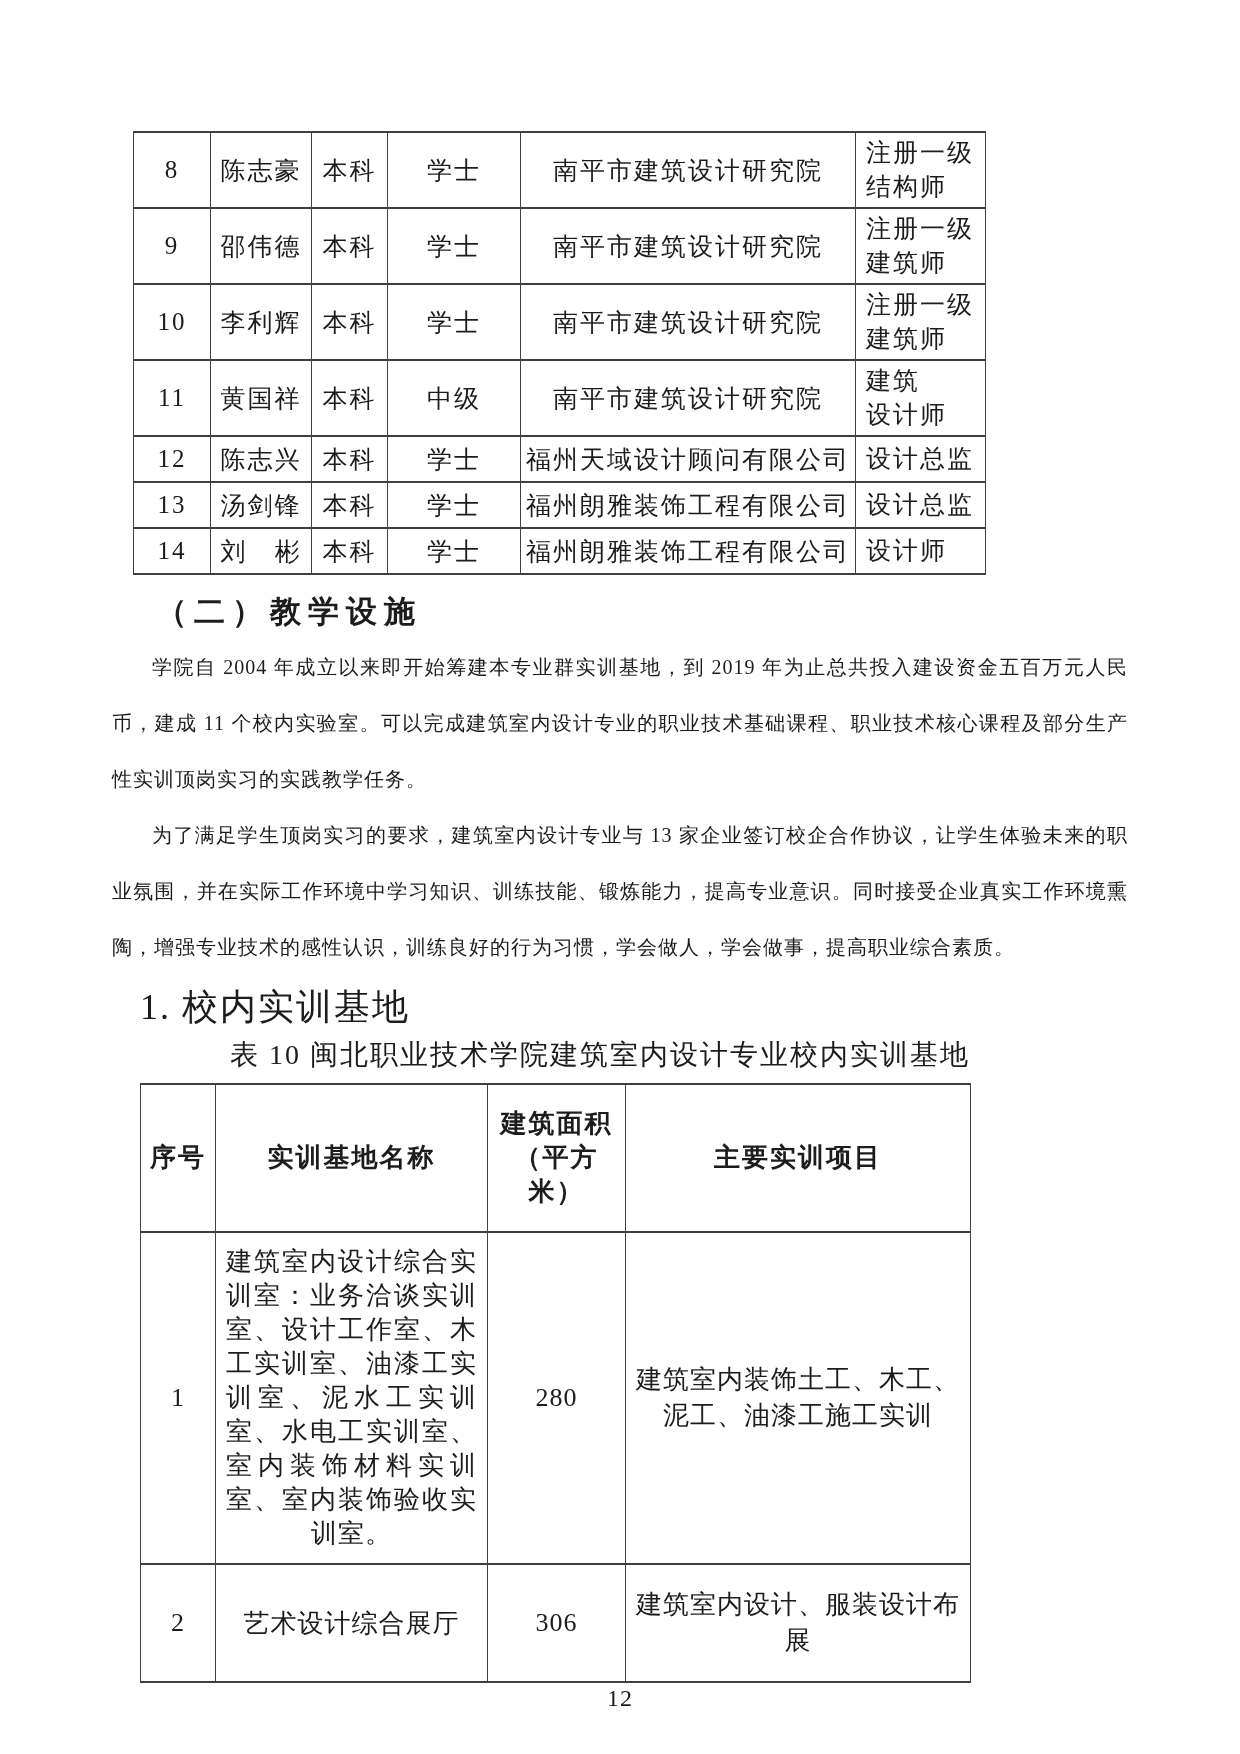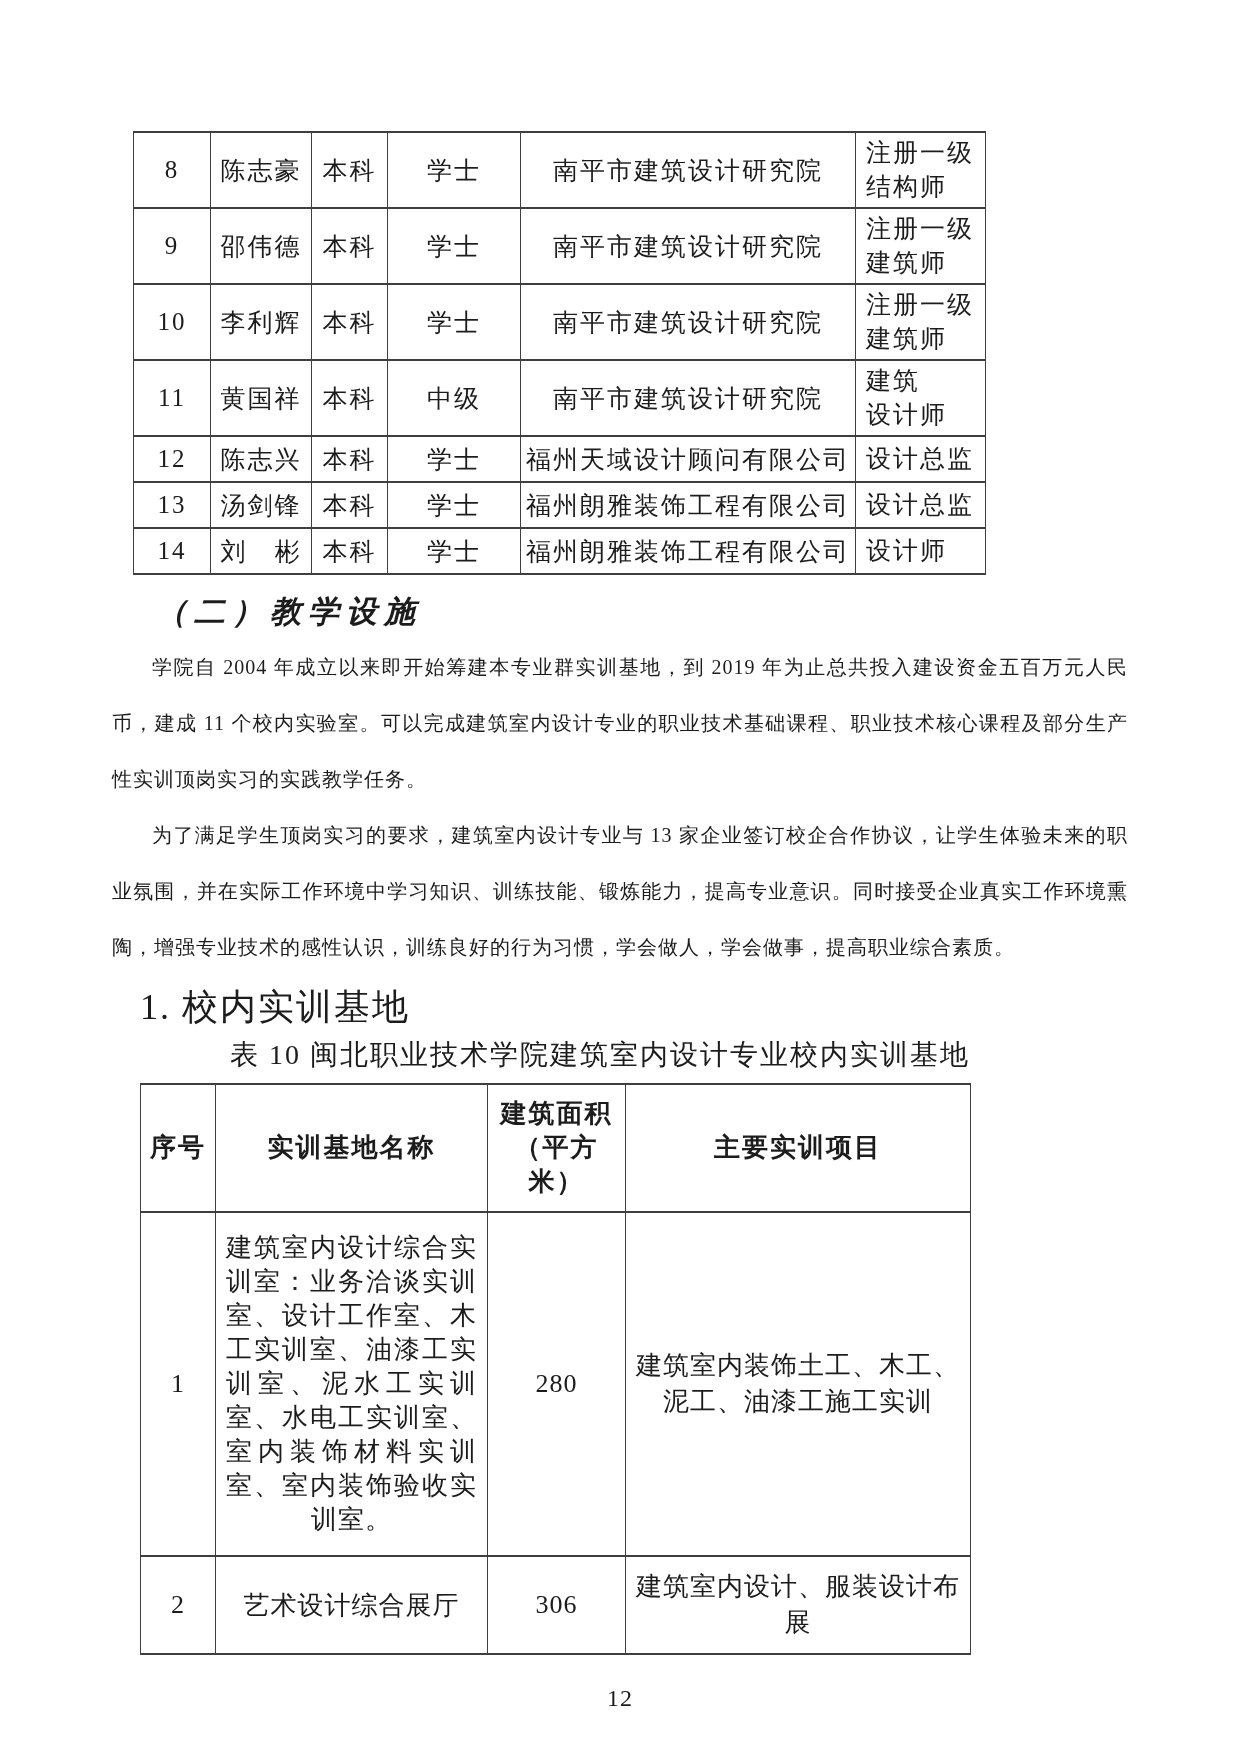--- a/index.html
+++ b/index.html
@@ -20,21 +20,21 @@
     padding:3px 5px;
   }
   .staff-table tr.row-tall td { height:72px; }
   .staff-table tr.row-short td { height:46px; }
   .staff-table td.cell-title {
     text-align:left; padding-left:10px; white-space:pre-line; line-height:34px;
   }
 
   
   .section-heading {
-    margin:16px 0 6px 156px; font-size:31px; font-weight:900; font-style:italic;
+    margin:16px 0 6px 156px; font-size:31px; font-weight:900; 
     letter-spacing:7px;
   }
   .body-para {
     margin:0 112px; font-size:20px; line-height:56px;
     text-align:justify; text-justify:inter-character; text-indent:2em;
     letter-spacing:1px;
   }
   .list-heading {
     margin:12px 0 0 140px; font-size:36px; letter-spacing:2px; line-height:40px;
   }
@@ -43,28 +43,28 @@
     line-height:40px;
   }
 
   
   .base-table {
     margin-left:140px; width:830px; border-collapse:collapse; table-layout:fixed;
   }
   .base-table th, .base-table td {
     border-top:2px solid #3f3f3f; border-bottom:2px solid #3f3f3f;
     border-left:1px solid #3f3f3f; border-right:1px solid #3f3f3f;
-    font-size:26px; vertical-align:middle; padding:12px 8px; text-align:center;
+    font-size:26px; vertical-align:middle; padding:22px 8px; text-align:center;
   }
   .base-table th { font-weight:bold; letter-spacing:2px; line-height:34px; height:84px; }
   .base-table td { letter-spacing:1px; }
   .pre-line { white-space:pre-line; }
   .base-table td.cell-basename-long {
     text-align:justify; text-justify:inter-character; text-align-last:center;
-    line-height:34px; padding:18px 10px;
+    line-height:34px; padding:12px 10px;
   }
   .base-table td.cell-projects { line-height:36px; }
   .base-table tr.row-short2 td { height:52px; }
 
   .page-number {
     position:absolute; bottom:42px; left:0; width:100%; text-align:center;
     font-size:24px; letter-spacing:1px;
   }
 </style>
 </head>

